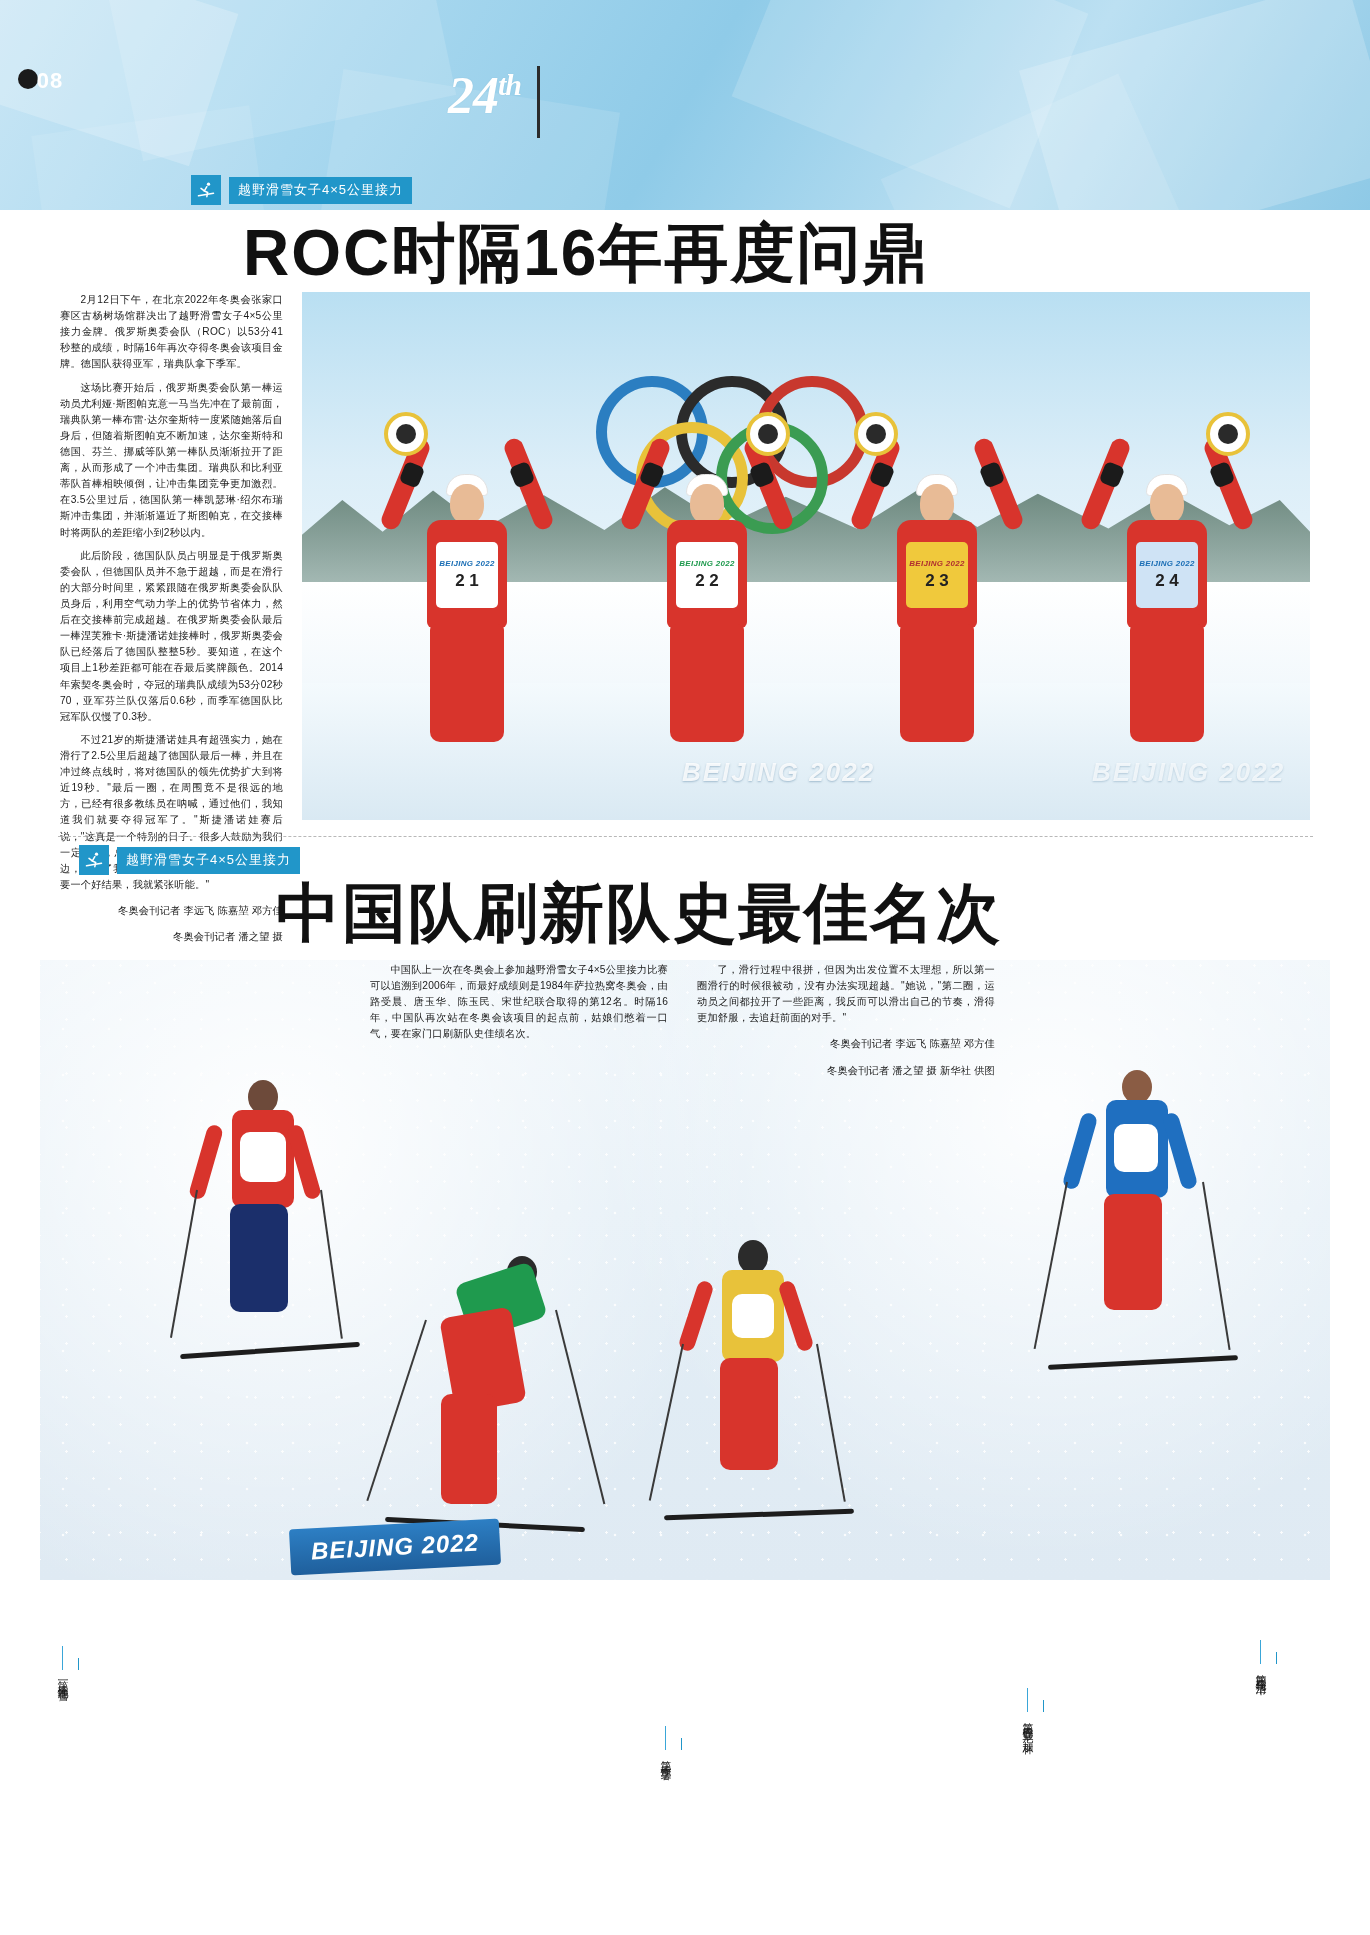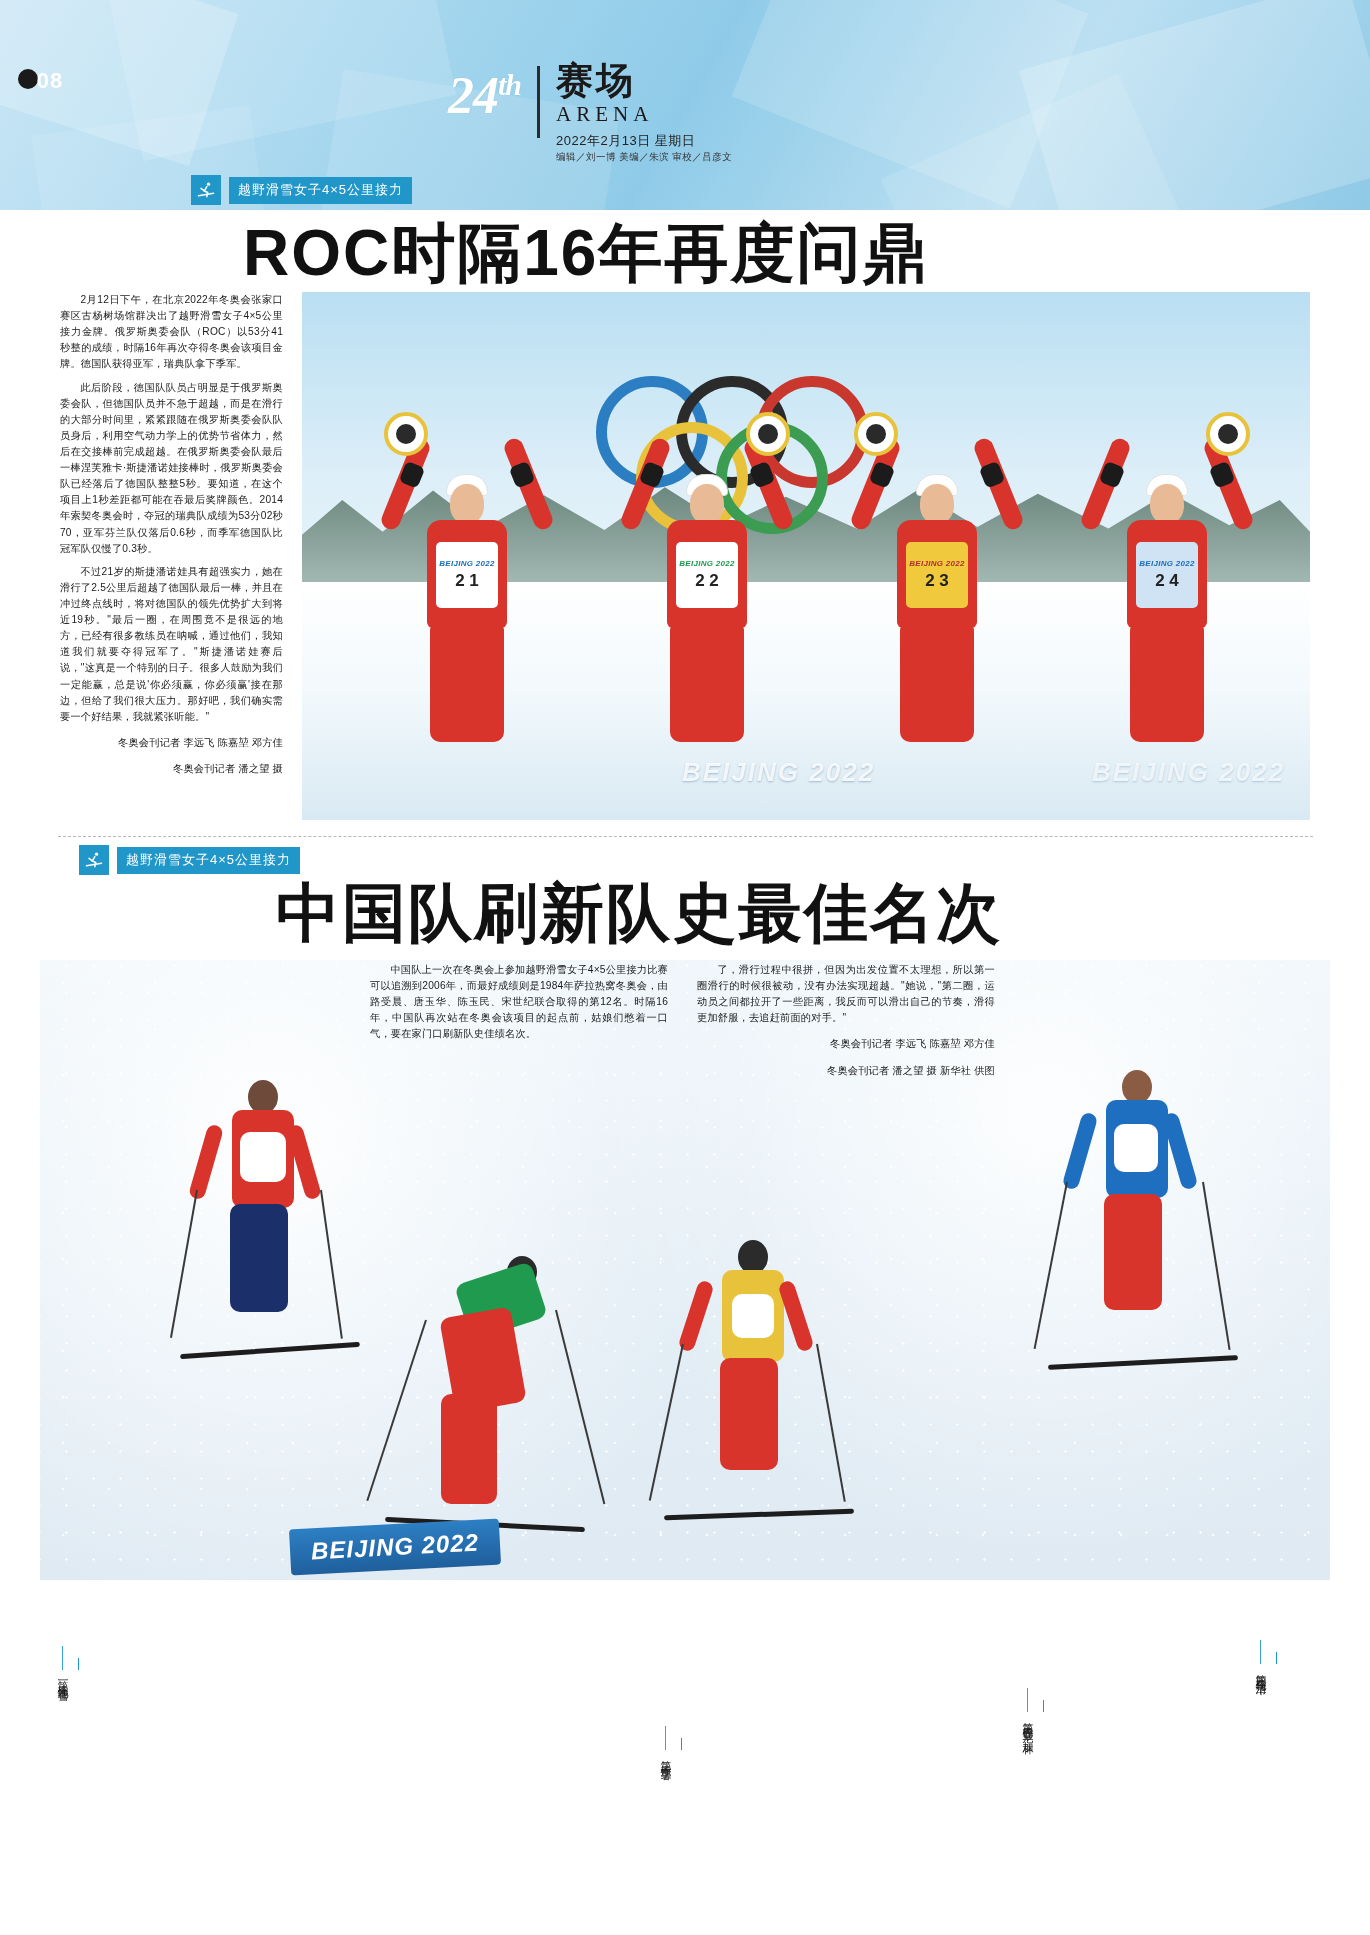--- a/index.html
+++ b/index.html
@@ -256,44 +256,39 @@
 <div class="hdr-pagenum">
   <div class="dot"></div>
   <span>08</span>
 </div>
 
 <div class="masthead">
   <div class="mast-24th">
     <span>24</span><span class="th">th</span>
   </div>
   <div class="mast-divider"></div>
-  <div class="mast-right">
-    <div class="mast-cn">赛场</div>
-    <div class="mast-en">ARENA</div>
-    <div class="mast-date">2022年2月13日  星期日</div>
-    <div class="mast-credits">编辑／刘一博  美编／朱滨  审校／吕彦文</div>
-  </div>
 </div>
 
 <div class="sec-tag" id="article1-tag">
   <div class="tag-icon">
     <svg width="20" height="20" viewBox="0 0 24 24" fill="none" stroke="#ffffff" stroke-width="1.8" stroke-linecap="round">
       <circle cx="15" cy="5" r="2" fill="#ffffff" stroke="none"></circle>
       <path d="M13 8 L10 13 L14 15 L13 20"></path>
       <path d="M3 19 L21 16"></path>
       <path d="M10 13 L6 10"></path>
     </svg>
   </div>
   <div class="tag-text">越野滑雪女子4×5公里接力</div>
 </div>
 
 <div class="headline" id="headline1">ROC时隔16年再度问鼎</div>
 
 <div class="col-text" id="a1-col">
   <p>2月12日下午，在北京2022年冬奥会张家口赛区古杨树场馆群决出了越野滑雪女子4×5公里接力金牌。俄罗斯奥委会队（ROC）以53分41秒整的成绩，时隔16年再次夺得冬奥会该项目金牌。德国队获得亚军，瑞典队拿下季军。</p>
+  <p>这场比赛开始后，俄罗斯奥委会队第一棒运动员尤利娅·斯图帕克意一马当先冲在了最前面，瑞典队第一棒布雷·达尔奎斯特一度紧随她落后自身后，但随着斯图帕克不断加速，达尔奎斯特和德国、芬兰、挪威等队第一棒队员渐渐拉开了距离，从而形成了一个冲击集团。瑞典队和比利亚蒂队首棒相映倾倒，让冲击集团竞争更加激烈。在3.5公里过后，德国队第一棒凯瑟琳·绍尔布瑞斯冲击集团，并渐渐逼近了斯图帕克，在交接棒时将两队的差距缩小到2秒以内。</p>
   <p>此后阶段，德国队队员占明显是于俄罗斯奥委会队，但德国队员并不急于超越，而是在滑行的大部分时间里，紧紧跟随在俄罗斯奥委会队队员身后，利用空气动力学上的优势节省体力，然后在交接棒前完成超越。在俄罗斯奥委会队最后一棒涅芙雅卡·斯捷潘诺娃接棒时，俄罗斯奥委会队已经落后了德国队整整5秒。要知道，在这个项目上1秒差距都可能在吞最后奖牌颜色。2014年索契冬奥会时，夺冠的瑞典队成绩为53分02秒70，亚军芬兰队仅落后0.6秒，而季军德国队比冠军队仅慢了0.3秒。</p>
   <p>不过21岁的斯捷潘诺娃具有超强实力，她在滑行了2.5公里后超越了德国队最后一棒，并且在冲过终点线时，将对德国队的领先优势扩大到将近19秒。"最后一圈，在周围竟不是很远的地方，已经有很多教练员在呐喊，通过他们，我知道我们就要夺得冠军了。"斯捷潘诺娃赛后说，"这真是一个特别的日子。很多人鼓励为我们一定能赢，总是说'你必须赢，你必须赢'接在那边，但给了我们很大压力。那好吧，我们确实需要一个好结果，我就紧张听能。"</p>
   <p class="sig">冬奥会刊记者  李远飞  陈嘉堃  邓方佳</p>
   <p class="sig">冬奥会刊记者  潘之望  摄</p>
 </div>
 
 <div class="photo" id="a1-photo">
   <div class="sky"></div>
   <div class="treeline"></div>
   <div class="snowfield"></div>

